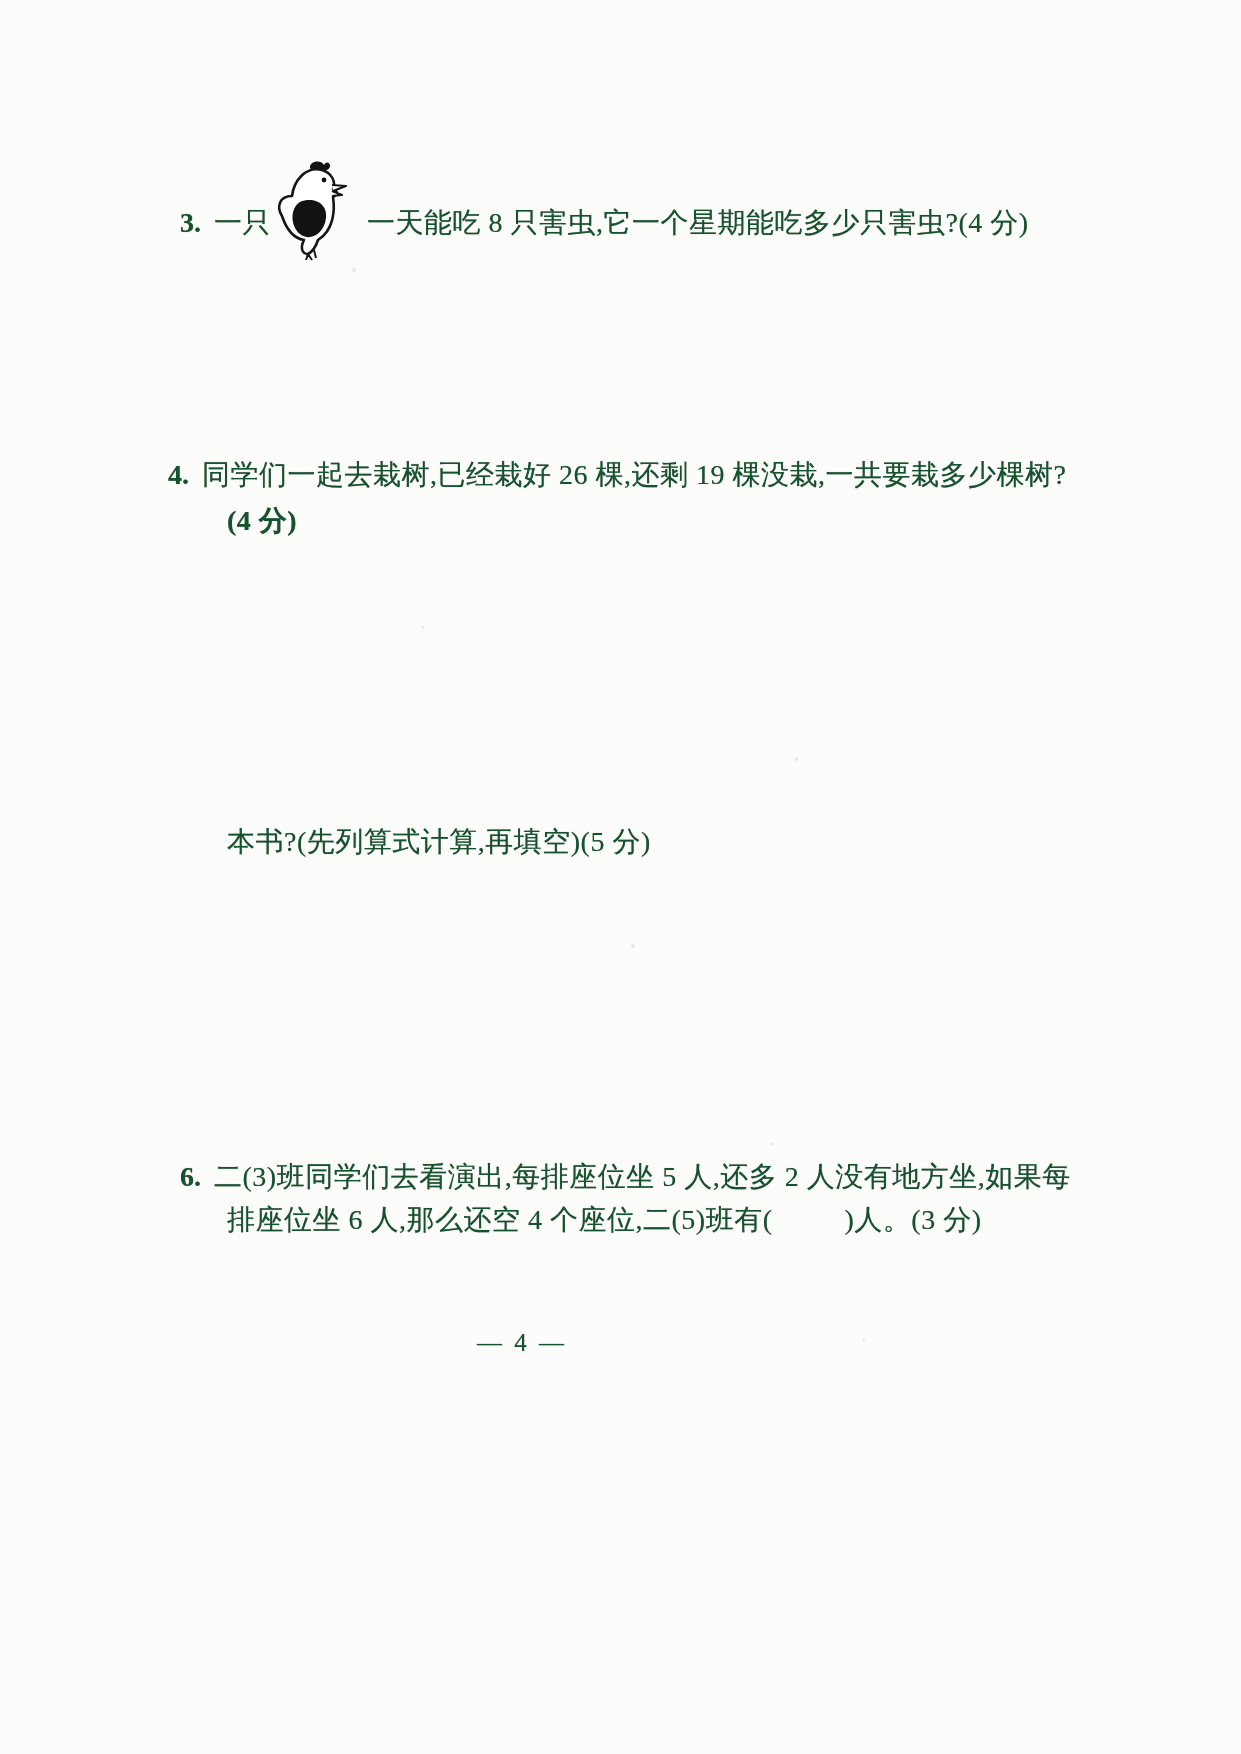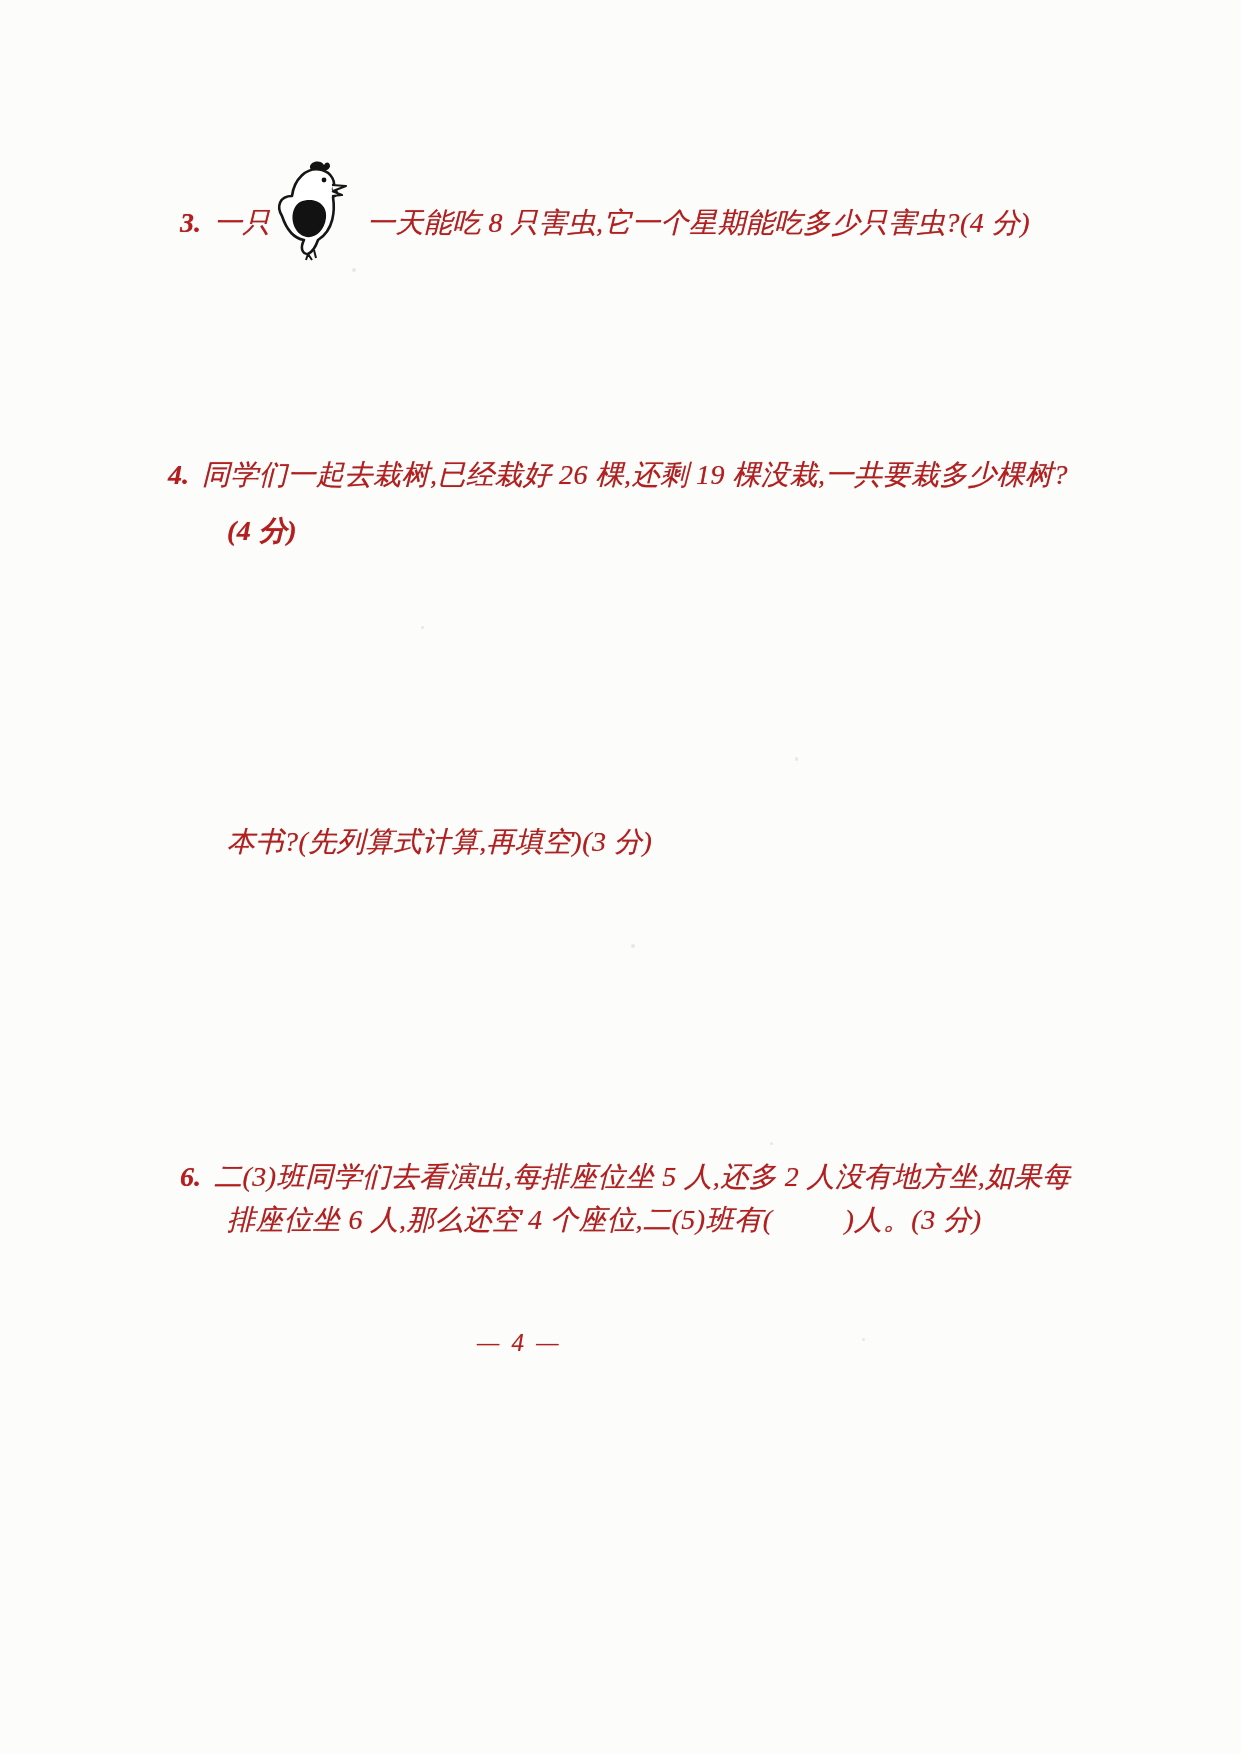--- a/index.html
+++ b/index.html
@@ -2,23 +2,22 @@
 <html lang="zh"><head>
 <meta charset="utf-8">
 <style>
   html,body { margin:0; padding:0; background:#e8e8e8; }
   .page {
     position:relative;
     width:1241px; height:1754px;
     margin:0 auto;
     background:#fcfcfa;
     font-family:"Liberation Serif","DejaVu Serif",serif;
-    color:#b91c1c;
+    color:#14532d;
     overflow:hidden;
-    font-style:italic;
   }
   .q-line {
     position:absolute;
     font-size:28px;
     line-height:46px;
     white-space:nowrap;
     letter-spacing:0.5px;
     text-shadow:0 0 0.8px rgba(40,40,40,0.55);
   }
   .q-num {
@@ -68,26 +67,26 @@
 
       <path d="M 28,44 C 42,38 56,46 54,60 C 52,76 38,84 28,76 C 18,68 18,50 28,44 Z" fill="#121212"></path>
 
       <path d="M 36,96 L 34,102 M 36,96 L 40,102 M 42,92 L 44,100" fill="none" stroke="#161616" stroke-width="2"></path>
     </svg>
   </div>
 
   <div class="q-line" style="left:168px; top:452px;">
     <span class="q-num">4.</span><span>同学们一起去栽树,已经栽好 26 棵,还剩 19 棵没栽,一共要栽多少棵树?</span>
   </div>
-  <div class="q-line bold" style="left:227px; top:498px;margin-top:10px;">
+  <div class="q-line bold" style="left:227px; top:498px;">
     <span>(4 分)</span>
   </div>
 
   <div class="q-line" style="left:227px; top:819px;">
-    <span>本书?(先列算式计算,再填空)(3 分)</span>
+    <span>本书?(先列算式计算,再填空)(5 分)</span>
   </div>
 
 
   <div class="q-line" style="left:180px; top:1154px;">
     <span class="q-num">6.</span><span>二(3)班同学们去看演出,每排座位坐 5 人,还多 2 人没有地方坐,如果每</span>
   </div>
   <div class="q-line" style="left:227px; top:1197px;">
     <span>排座位坐 6 人,那么还空 4 个座位,二(5)班有(</span><span class="blank-gap-m"></span><span>)人。(3 分)</span>
   </div>
 

